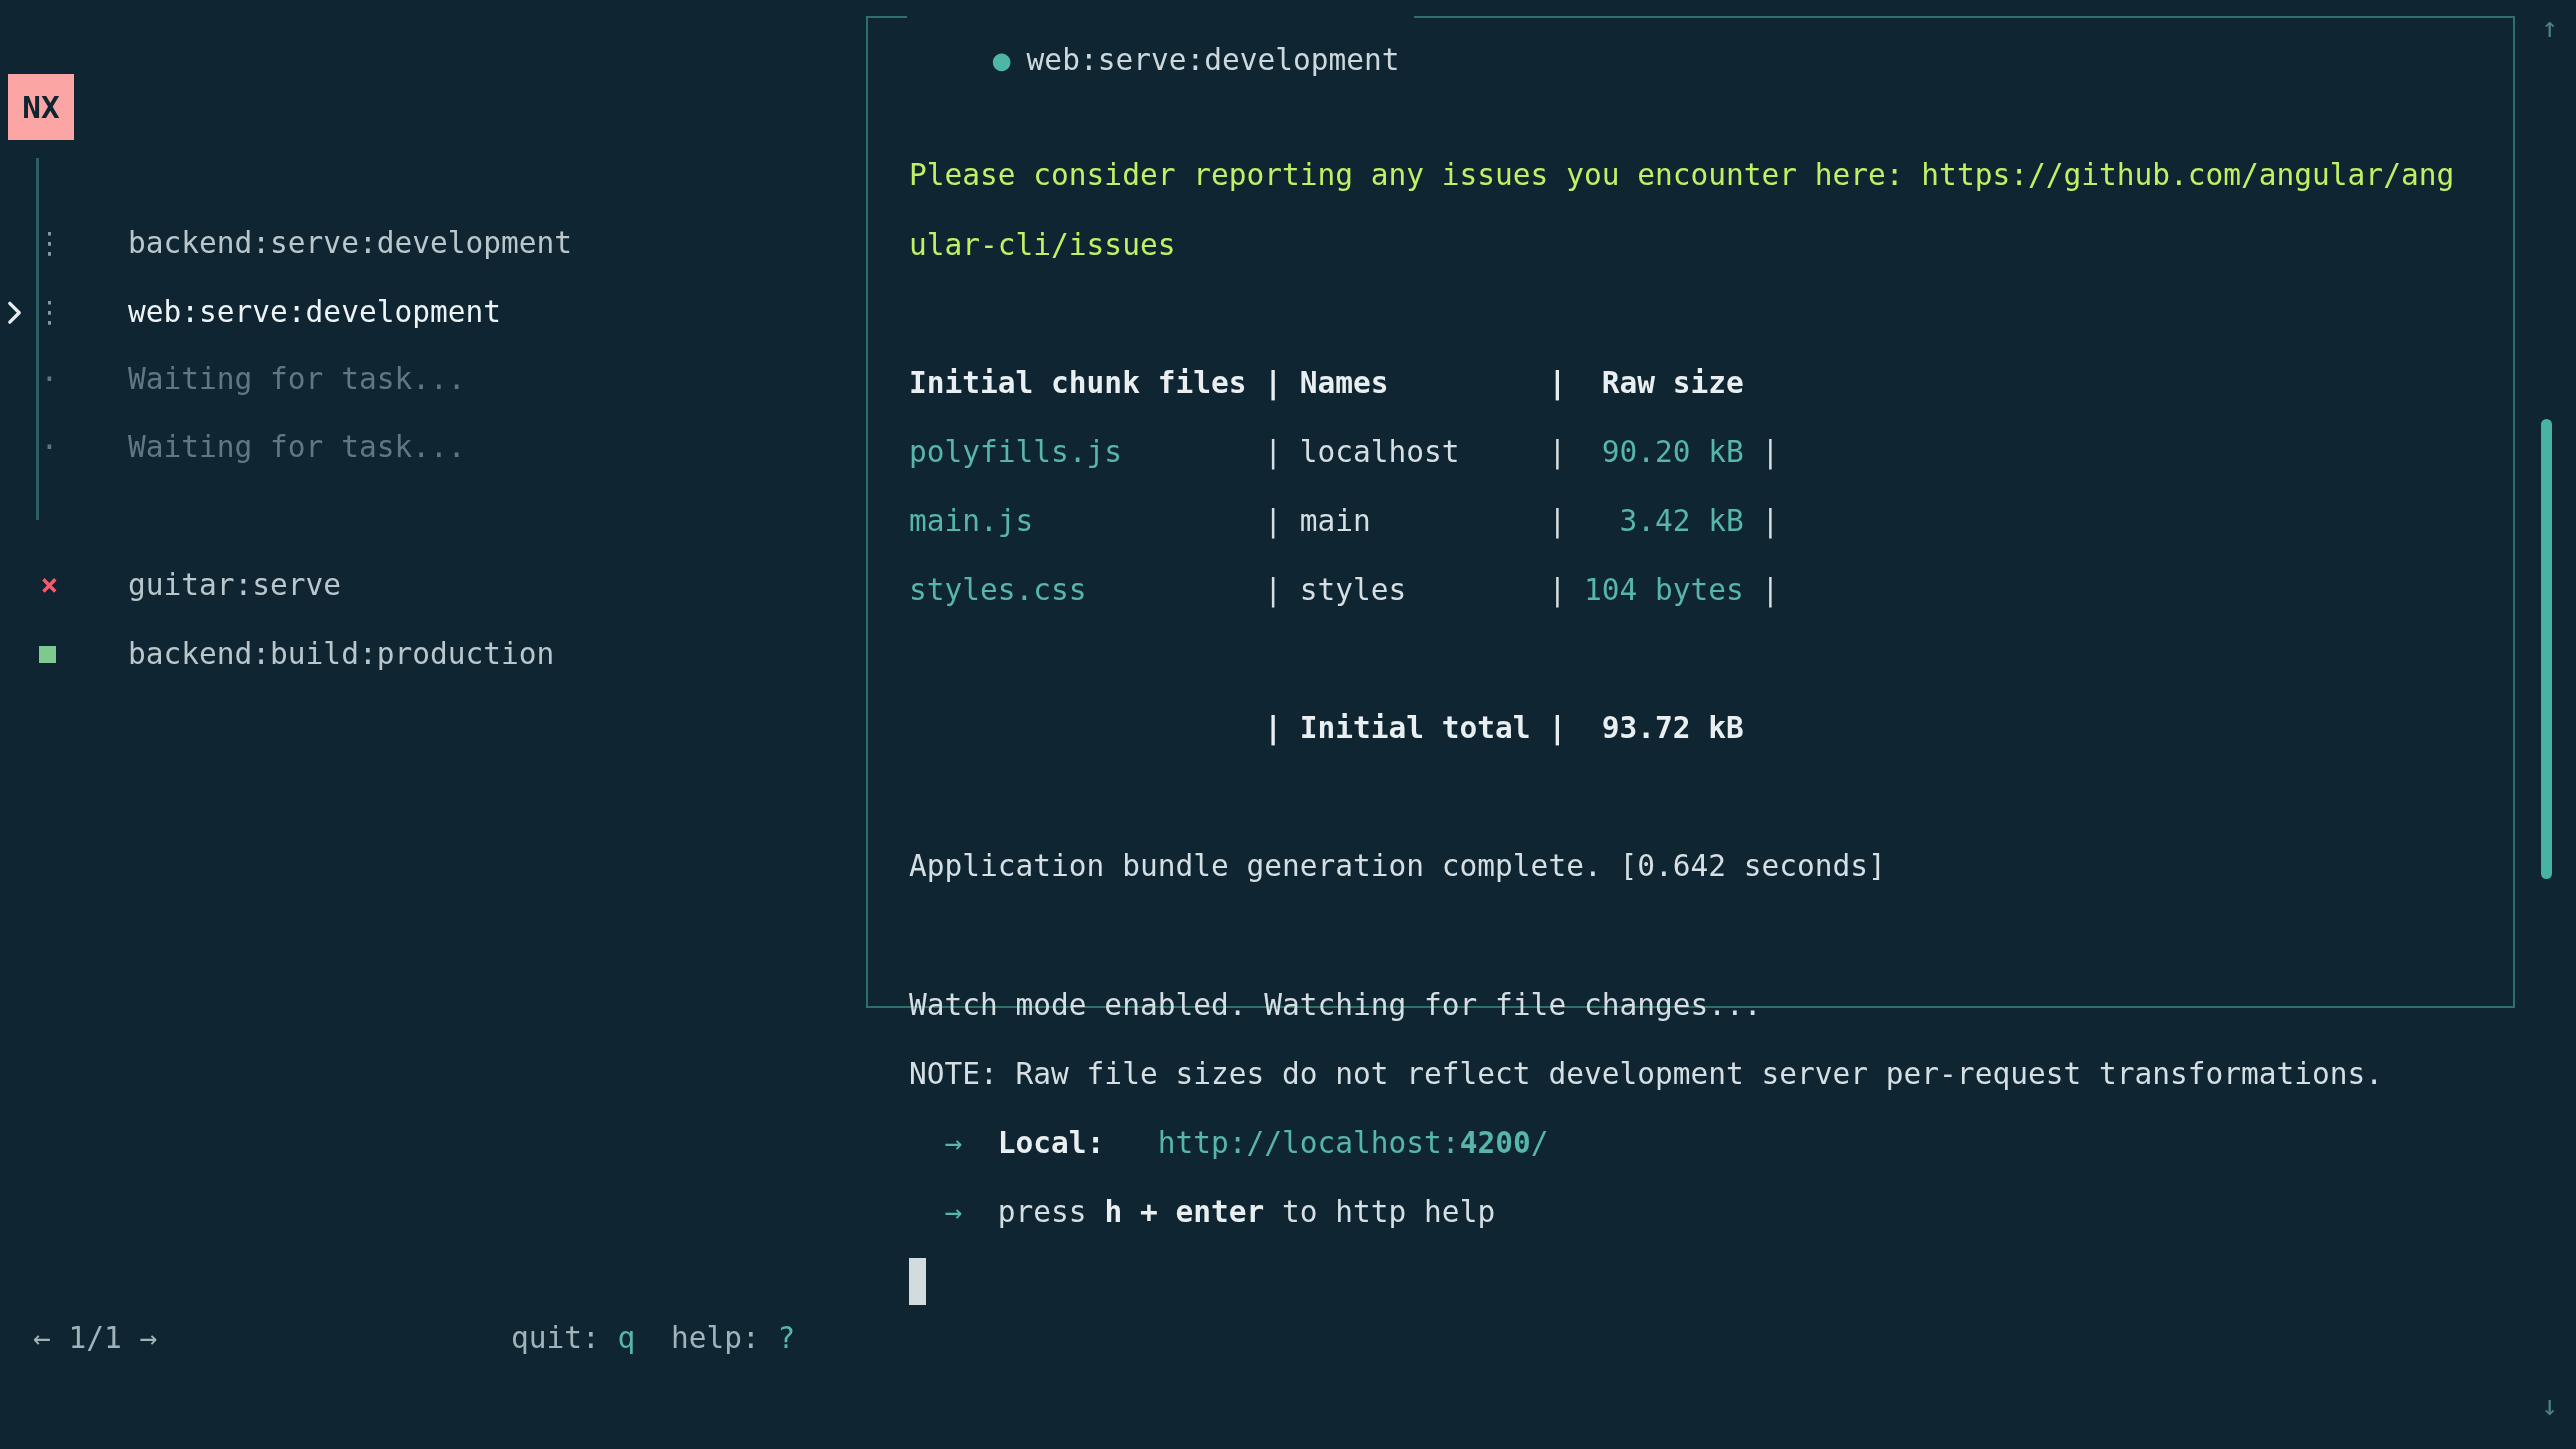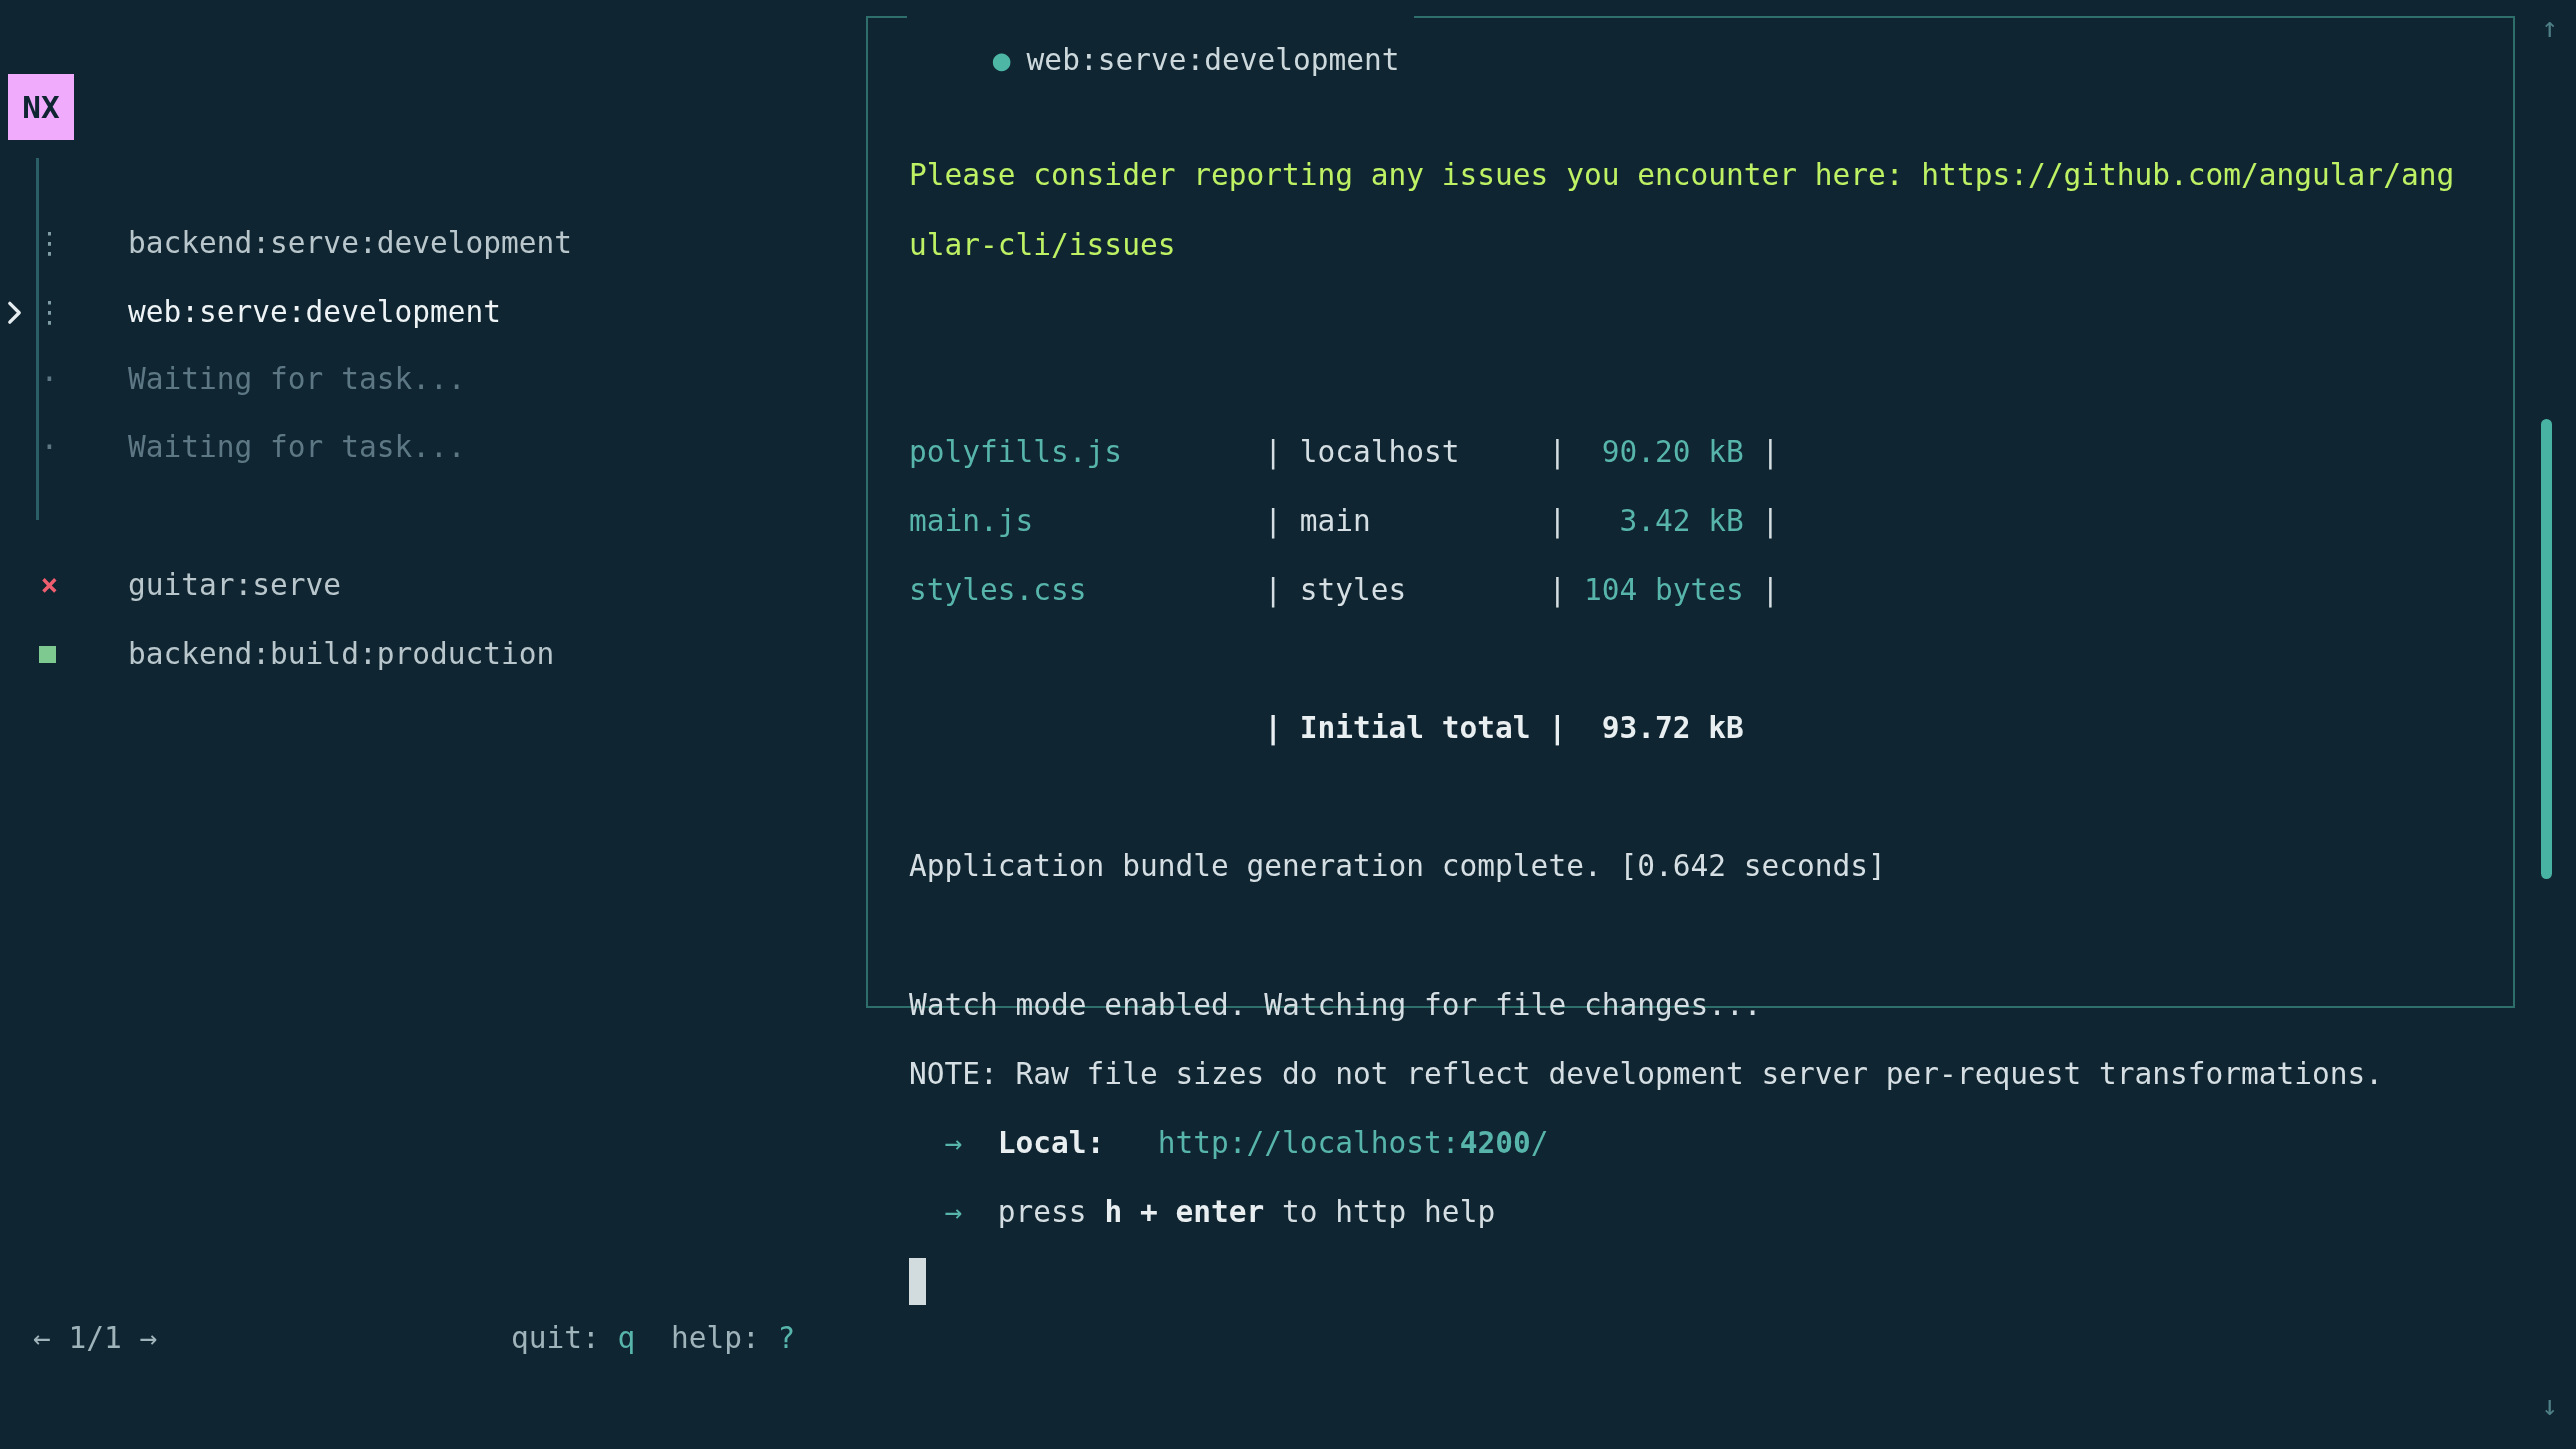--- a/index.html
+++ b/index.html
@@ -9,21 +9,21 @@
     font-family:"DejaVu Sans Mono","Liberation Mono",monospace;
     font-size:29.5px;
     color:#d5dee2;
     overflow:hidden;
     position:relative;
   }
   
   .sidebar{position:absolute;left:0;top:0;width:866px;height:1449px;}
   .logo{
     position:absolute;left:8px;top:74px;width:66px;height:66px;
-    background:#f0abfc;color:#0f2531;font-weight:bold;
+    background:#fca5a5;color:#0f2531;font-weight:bold;
     display:flex;align-items:center;justify-content:center;font-size:31px;
   }
   .sidebar-title{
     position:absolute;left:128px;top:72px;height:69px;line-height:69px;
     font-weight:bold;color:#e9eef0;white-space:pre;
   }
   .tree-line{position:absolute;left:36px;top:158px;width:2.7px;height:362px;background:#2a5f68;}
   .task-row{position:absolute;left:0;width:859px;height:69px;cursor:default;}
   .task-icon{position:absolute;left:32px;width:35px;text-align:center;line-height:69px;color:#7f9ba3;}
   .task-label{position:absolute;left:128px;line-height:69px;color:#b9c7cc;white-space:pre;}
@@ -110,20 +110,21 @@
 
 <div class="panel">
 
   <div class="panel-title">
     <span class="dot">●</span><span class="ptext">web:serve:development</span>
   </div>
 
   <div class="line yellow" style="top:123px"><span>Please consider reporting any issues you encounter here: </span><span>https://github.com/angular/ang</span></div>
   <div class="line yellow" style="top:193px"><span>ular-cli/issues</span></div>
 
+  <div class="line bright bold" style="top:331px">Initial chunk files | Names         |  Raw size</div>
 
   <div class="line" style="top:400px"><span class="teal">polyfills.js</span><span class="fg">        | </span><span class="fg">localhost</span><span class="fg">     |  </span><span class="teal">90.20 kB</span><span class="fg"> |</span></div>
 
   <div class="line" style="top:469px"><span class="teal">main.js</span><span class="fg">             | </span><span class="fg">main</span><span class="fg">          |   </span><span class="teal">3.42 kB</span><span class="fg"> |</span></div>
 
   <div class="line" style="top:538px"><span class="teal">styles.css</span><span class="fg">          | </span><span class="fg">styles</span><span class="fg">        | </span><span class="teal">104 bytes</span><span class="fg"> |</span></div>
 
   <div class="line bright bold" style="top:676px">                    | Initial total |  93.72 kB</div>
 
   <div class="line fg" style="top:814px">Application bundle generation complete. [0.642 seconds]</div>

